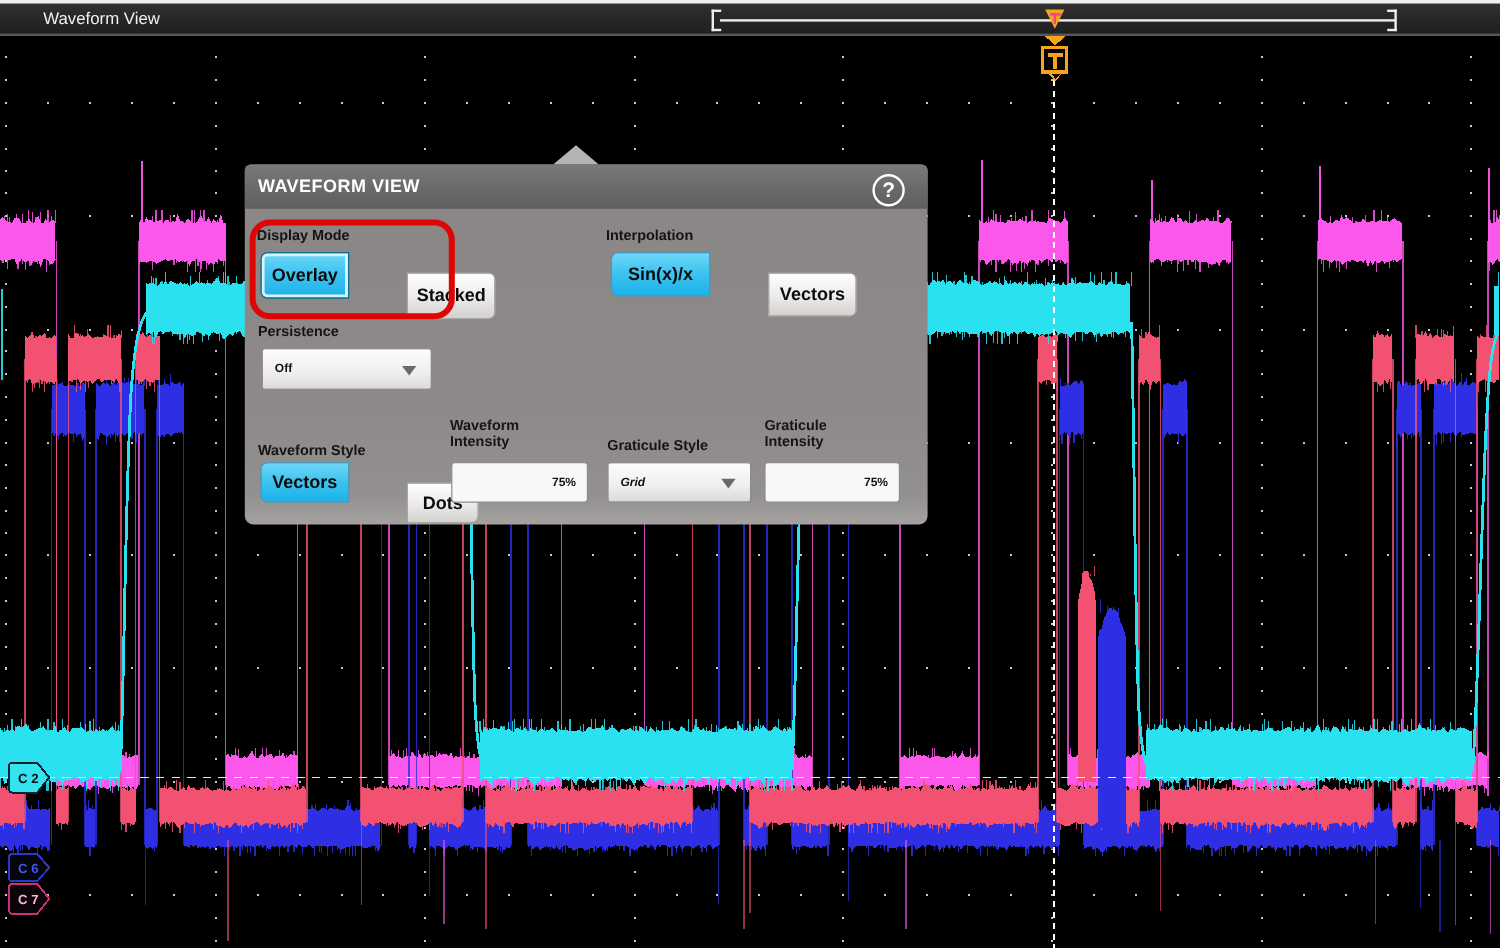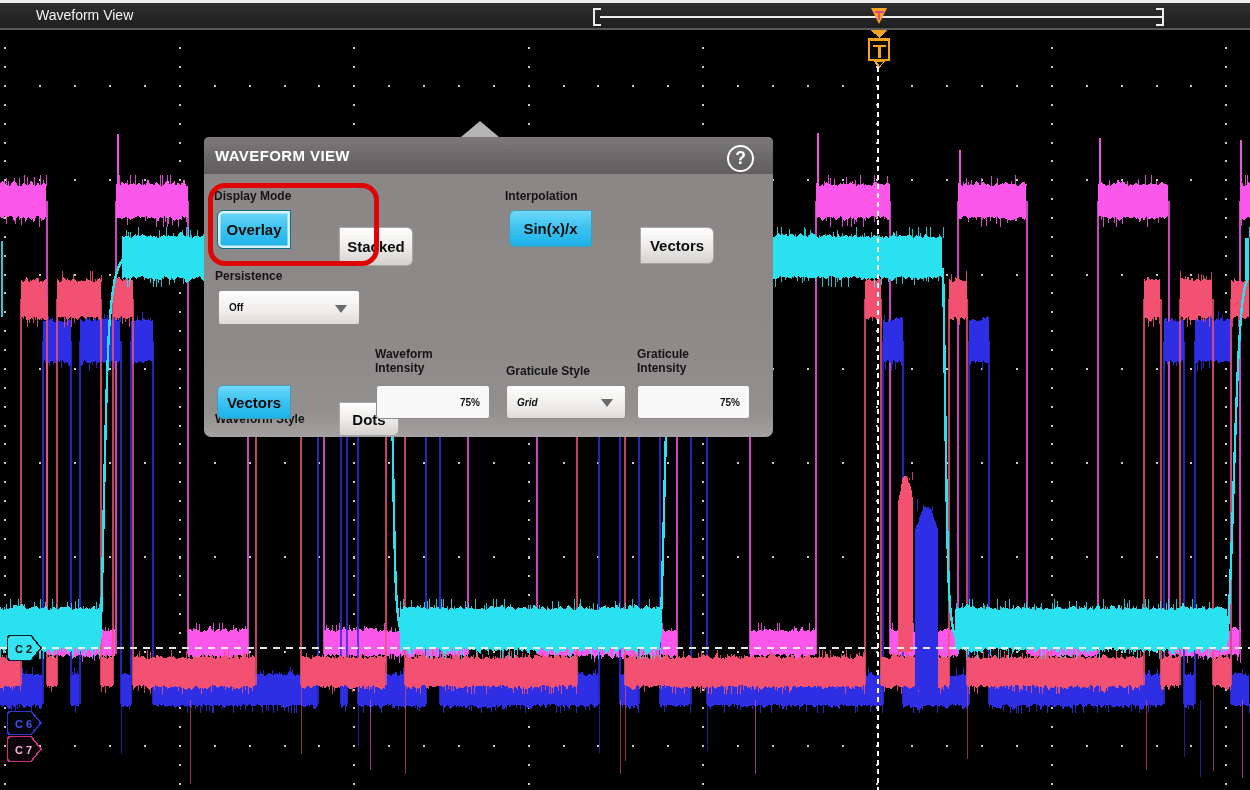--- a/index.html
+++ b/index.html
@@ -277,21 +277,21 @@
     <div class="seg" style="left:305px; top:73px; height:37px;">
       <div class="b on left" style="width:83px;">Sin(x)/x</div>
       <div class="b off right" style="width:74px;">Vectors</div>
     </div>
     <div class="lbl" style="left:11px; top:132px;">Persistence</div>
     <div class="field drop" style="left:14px; top:153px; width:142px; height:35px; line-height:34px; padding-left:10px;">Off<span class="tri"></span></div>
     <div class="lbl" style="left:171px; top:210px;">Waveform
 Intensity</div>
     <div class="lbl" style="left:433px; top:210px;">Graticule
 Intensity</div>
-    <div class="lbl" style="left:11px;  top:231px;margin-top:44px;">Waveform Style</div>
+    <div class="lbl" style="left:11px;  top:231px;">Waveform Style</div>
     <div class="lbl" style="left:302px; top:227px;">Graticule Style</div>
     <div class="seg" style="left:13px; top:248px; height:34px;">
       <div class="b on left" style="width:74px;">Vectors</div>
       <div class="b off right" style="width:60px;">Dots</div>
     </div>
     <div class="field" style="left:172px; top:248px; width:114px; height:34px; line-height:33px; text-align:right; padding-right:9px;">75%</div>
     <div class="field drop" style="left:302px; top:248px; width:120px; height:34px; line-height:33px; padding-left:10px;font-style:italic;">Grid<span class="tri" style="top:13px;"></span></div>
     <div class="field" style="left:433px; top:248px; width:113px; height:34px; line-height:33px; text-align:right; padding-right:9px;">75%</div>
   </div>
 </div>

